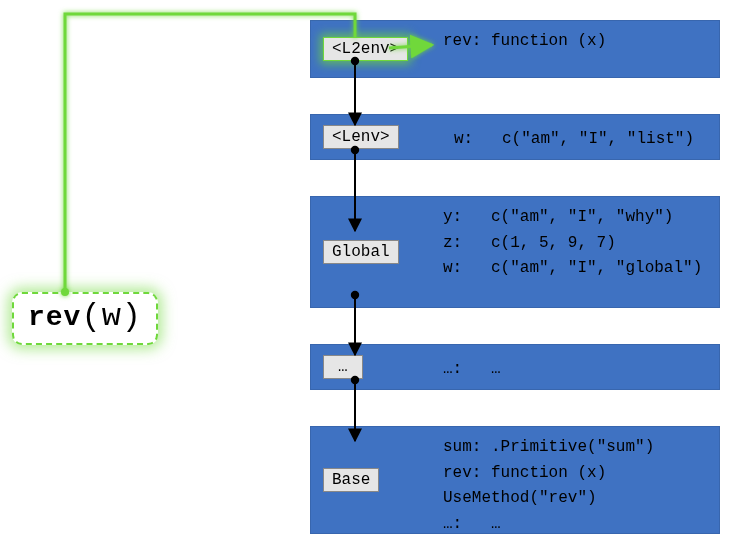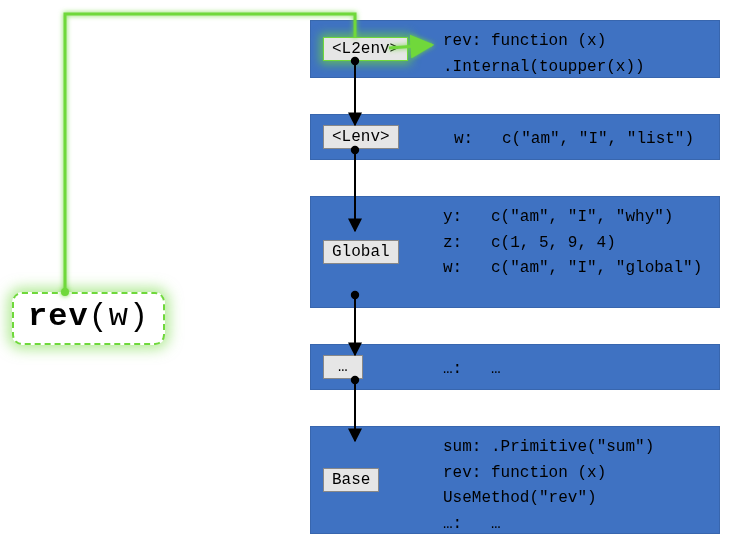--- a/index.html
+++ b/index.html
@@ -57,21 +57,21 @@
     left: 12px;
     top: 292px;
     padding: 4px 14px 8px 14px;
     border: 2px dashed #6fd83b;
     border-radius: 10px;
     background: #fff;
     box-shadow: 0 0 14px 4px rgba(111,216,59,0.55);
   }
   .callbox .fn {
     font-weight: bold;
-    font-size: 32px;
+    font-size: 28px;
     letter-spacing: 1px;
   }
   .callbox .rest {
     font-size: 32px;
     letter-spacing: 1px;
   }
   svg.overlay {
     position: absolute;
     left: 0; top: 0;
     width: 738px; height: 543px;
@@ -90,36 +90,35 @@
   <div class="callbox">
     <span class="fn">rev</span><span class="rest">(w)</span>
   </div>
 
   <div class="column">
 
     <div class="envbox l2" style="height:58px;">
       <div class="envlabel center">&lt;L2env&gt;</div>
       <div class="bindings">
         <span class="bindline">rev: function (x)</span>
-        <span class="bindline">     .Internal(toupper(x))</span>
       </div>
     </div>
 
     <div class="envbox" style="height:46px;padding-left:23px;">
       <div class="envlabel center">&lt;Lenv&gt;</div>
       <div class="bindings" style="padding-top:4px;">
         <span class="bindline"><span class="k">w:</span><span>c("am", "I", "list")</span></span>
       </div>
     </div>
 
     <div class="envbox" style="height:112px;">
       <div class="envlabel center">Global</div>
       <div class="bindings">
         <span class="bindline"><span class="k">y:</span><span>c("am", "I", "why")</span></span>
-        <span class="bindline"><span class="k">z:</span><span>c(1, 5, 9, 4)</span></span>
+        <span class="bindline"><span class="k">z:</span><span>c(1, 5, 9, 7)</span></span>
         <span class="bindline"><span class="k">w:</span><span>c("am", "I", "global")</span></span>
       </div>
     </div>
 
     <div class="envbox" style="height:46px;">
       <div class="envlabel center" style="padding:2px 14px;">…</div>
       <div class="bindings" style="padding-top:4px;">
         <span class="bindline"><span class="k">…:</span><span>…</span></span>
       </div>
     </div>

